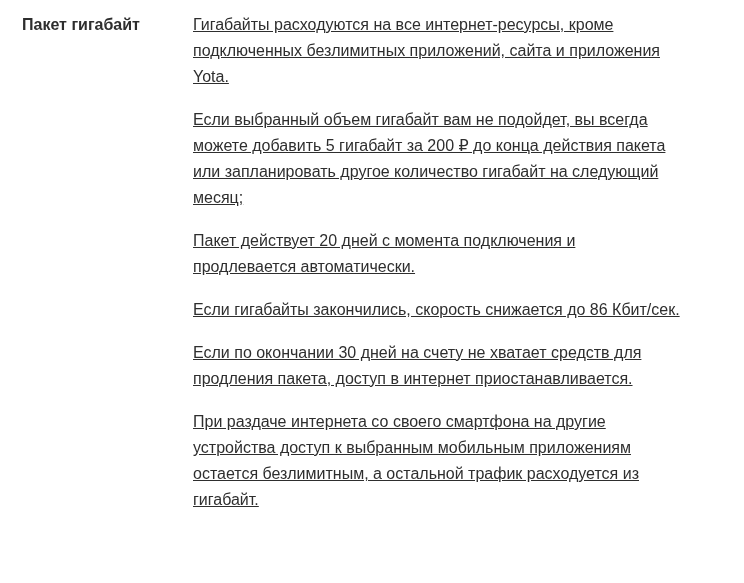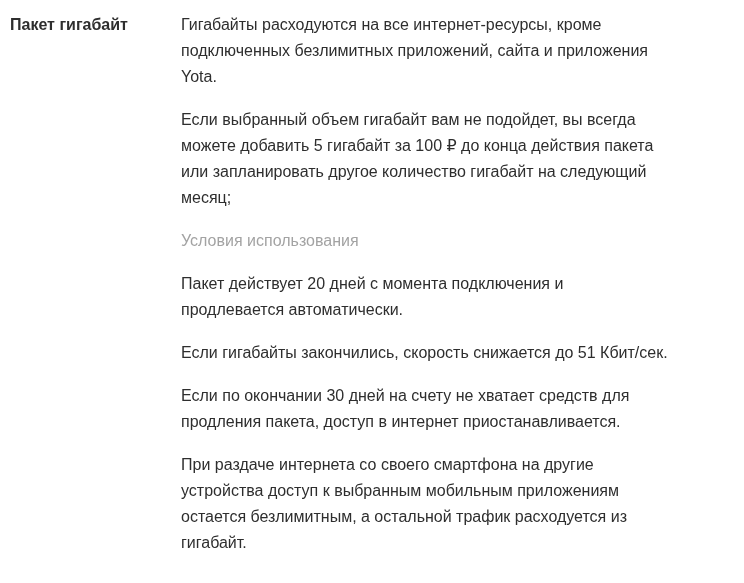--- a/index.html
+++ b/index.html
@@ -25,53 +25,54 @@
     padding:12px 10px 0 10px;
     box-sizing:border-box;
   }
   .term{
     width:171px;
     flex:0 0 171px;
     font-size:16px;
     font-weight:bold;
     color:var(--text);
     line-height:26px;
+    margin-left:12px;
   }
   .desc{
     flex:1 1 auto;
     max-width:487px;
     font-size:16px;
     color:var(--text);
     line-height:26px;
   }
   .desc p{
     margin:0 0 17px 0;
+    text-decoration:underline;
   }
   .desc p.muted{
     color:var(--muted);
   }
 </style>
 </head>
 <body>
 
 <div class="page">
   <div class="section">
 
     <div class="term">Пакет гигабайт</div>
 
     <div class="desc">
       <p>Гигабайты расходуются на все интернет-ресурсы, кроме подключенных безлимитных приложений, сайта и приложения Yota.</p>
 
-      <p>Если выбранный объем гигабайт вам не подойдет, вы всегда можете добавить 5 гигабайт за 100 ₽ до конца действия пакета или запланировать другое количество гигабайт на следующий месяц;</p>
+      <p>Если выбранный объем гигабайт вам не подойдет, вы всегда можете добавить 5 гигабайт за 200 ₽ до конца действия пакета или запланировать другое количество гигабайт на следующий месяц;</p>
 
-      <p class="muted">Условия использования</p>
 
       <p>Пакет действует 20 дней с момента подключения и продлевается автоматически.</p>
 
-      <p>Если гигабайты закончились, скорость снижается до 51 Кбит/сек.</p>
+      <p>Если гигабайты закончились, скорость снижается до 86 Кбит/сек.</p>
 
       <p>Если по окончании 30 дней на счету не хватает средств для продления пакета, доступ в интернет приостанавливается.</p>
 
 
       <p>При раздаче интернета со своего смартфона на другие устройства доступ к выбранным мобильным приложениям остается безлимитным, а остальной трафик расходуется из гигабайт.</p>
     </div>
 
   </div>
 </div>
 

